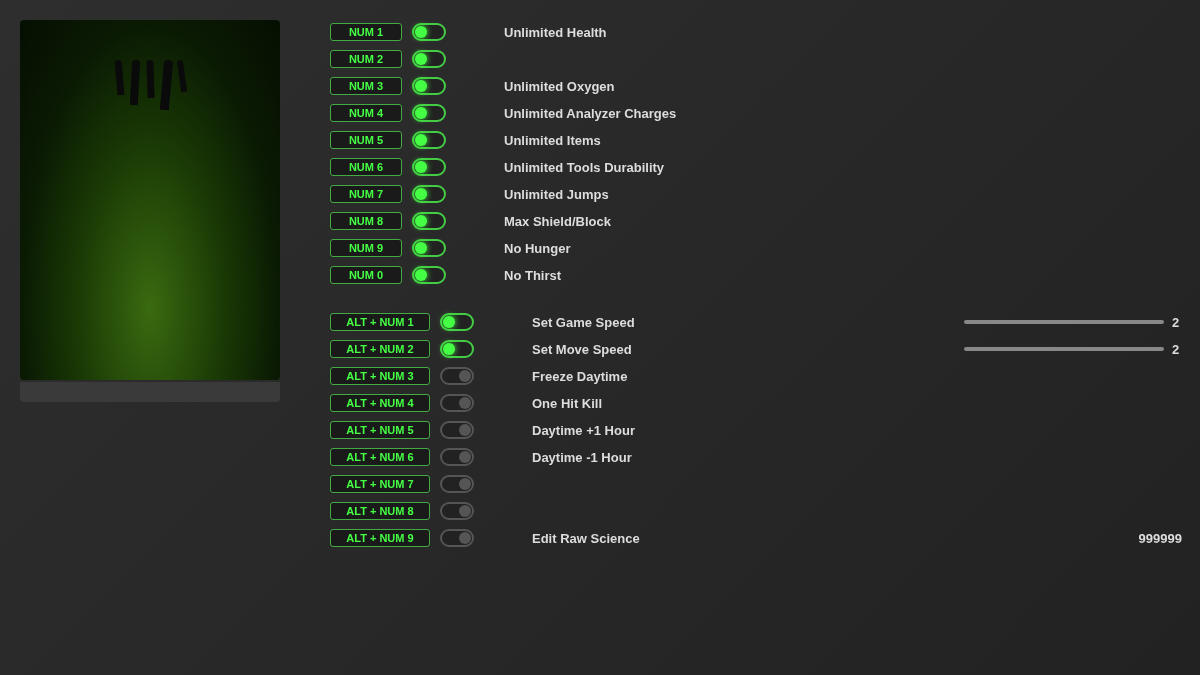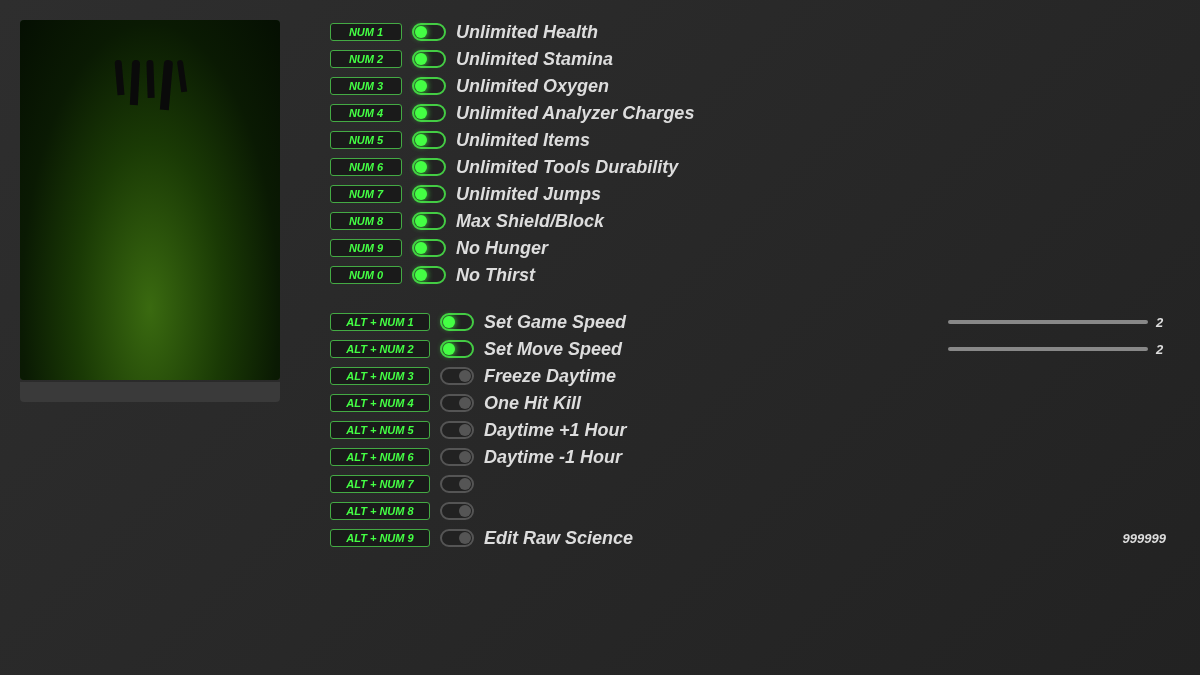--- a/index.html
+++ b/index.html
@@ -92,22 +92,21 @@
       font-size: 16px;
       font-weight: bold;
       margin-top: 2px;
       border-radius: 0 0 4px 4px;
     }
 
     .right-panel {
       position: absolute;
       top: 20px;
       left: 330px;
-      right: 24px;
-      font-style: italic;
+      right: 8px;
     }
 
     .cheat-row {
       display: flex;
       align-items: center;
       margin-bottom: 3px;
       height: 24px;
     }
 
     .key-badge {
@@ -165,23 +164,24 @@
       width: 12px;
       height: 12px;
       border-radius: 50%;
       background: #555;
       top: 1px;
       right: 1px;
     }
 
     .cheat-label {
       color: #ddd;
-      font-size: 18px;
+      font-size: 13px;
       font-weight: bold;
       flex: 1;
+      margin-left: 48px;
     }
 
     .slider-container {
       display: flex;
       align-items: center;
       gap: 8px;
       margin-left: 10px;
     }
 
     .slider-track {
@@ -239,21 +239,20 @@
 
     <div id="num-cheats-container">
         <div class="cheat-row">
           <div class="key-badge">NUM 1</div>
           <div class="toggle-switch toggle-on"></div>
           <div class="cheat-label">Unlimited Health</div>
         </div>
         <div class="cheat-row">
           <div class="key-badge">NUM 2</div>
           <div class="toggle-switch toggle-on"></div>
-          <div class="cheat-label">Unlimited Stamina</div>
         </div>
         <div class="cheat-row">
           <div class="key-badge">NUM 3</div>
           <div class="toggle-switch toggle-on"></div>
           <div class="cheat-label">Unlimited Oxygen</div>
         </div>
         <div class="cheat-row">
           <div class="key-badge">NUM 4</div>
           <div class="toggle-switch toggle-on"></div>
           <div class="cheat-label">Unlimited Analyzer Charges</div>

